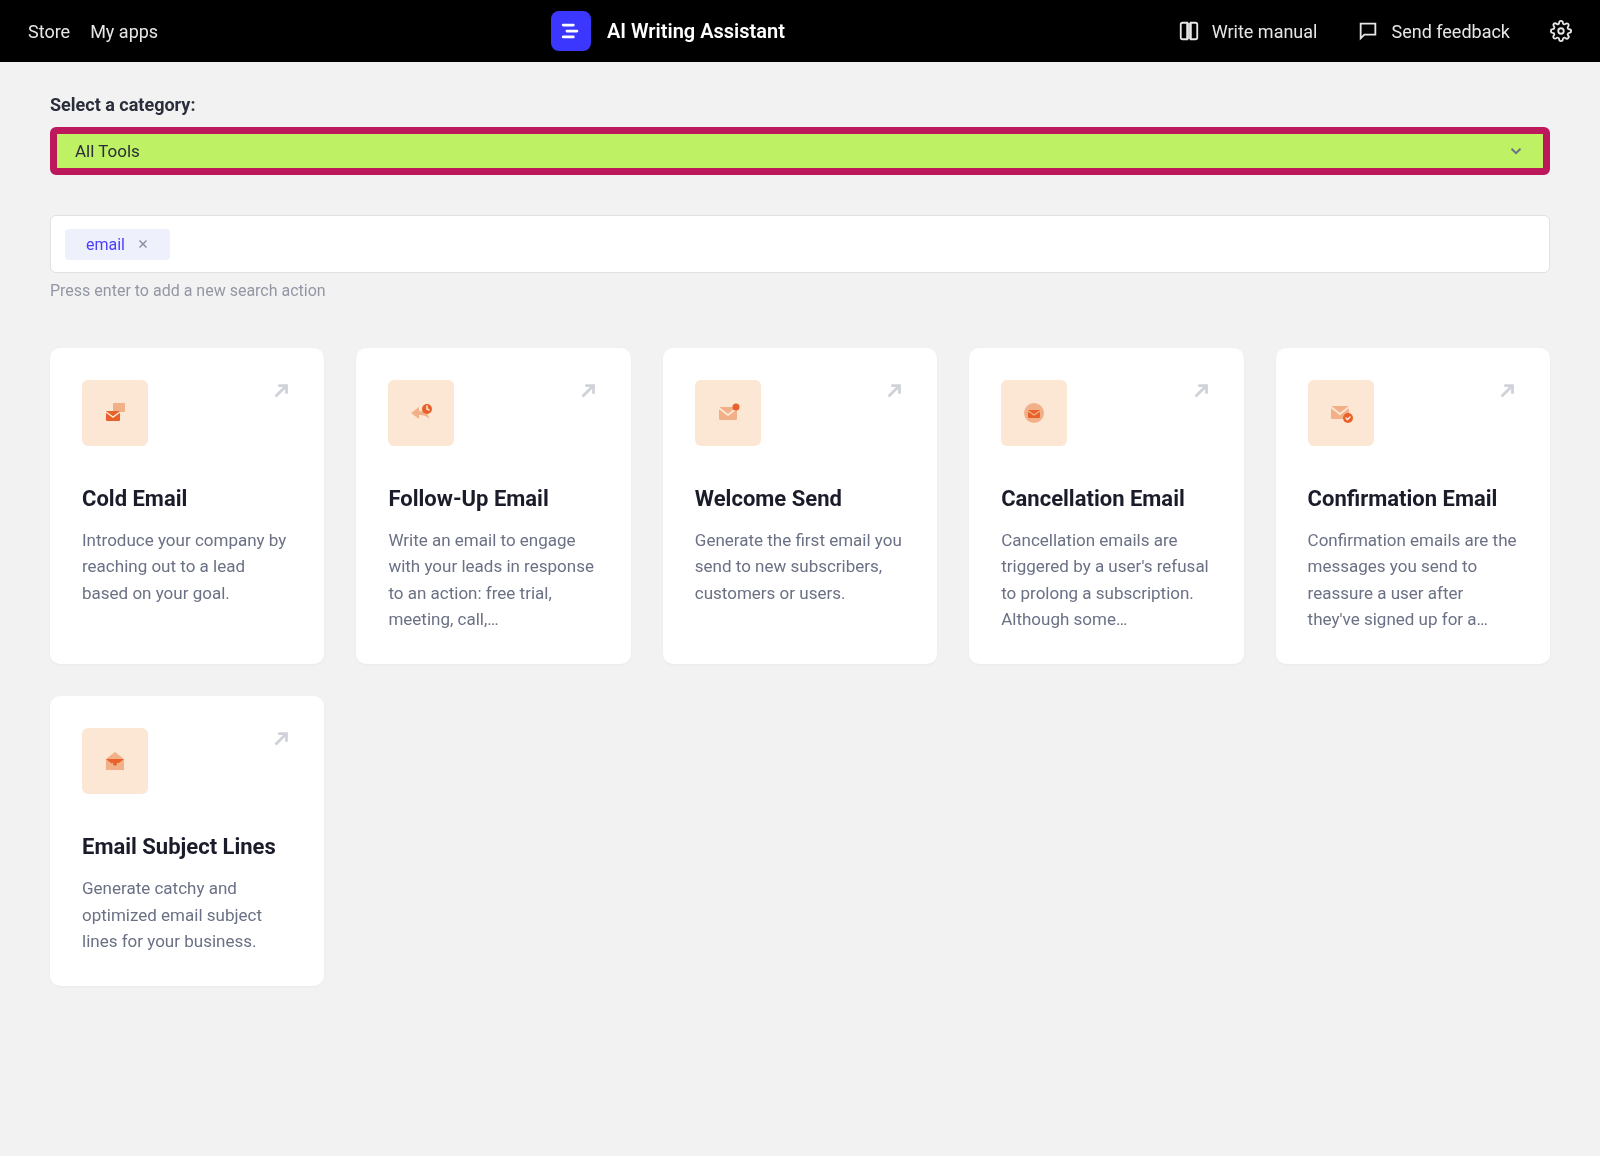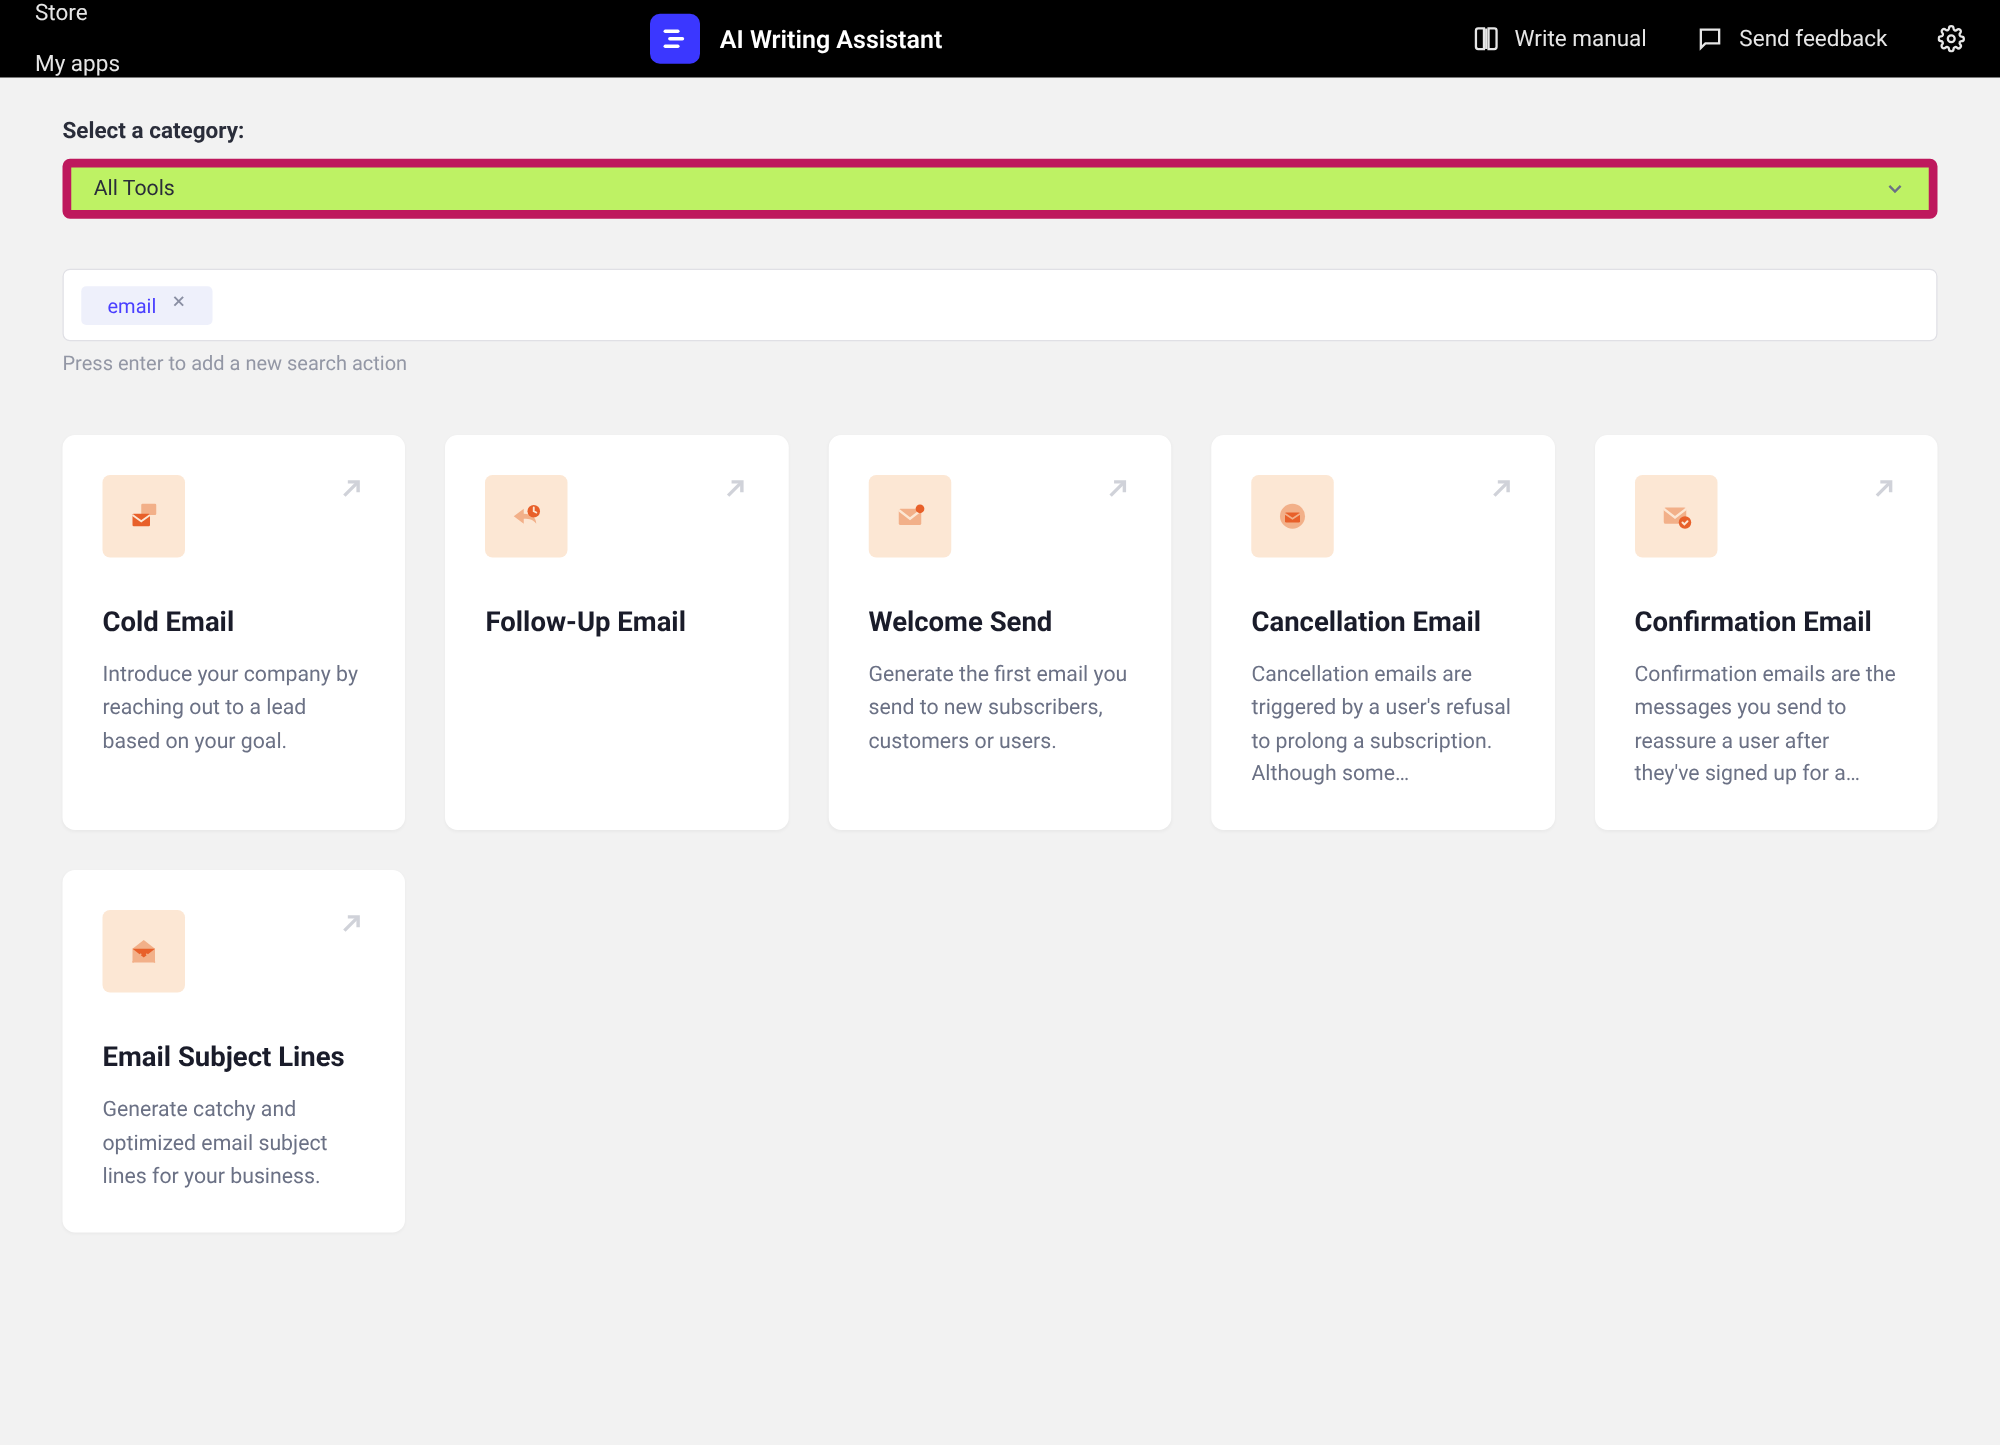--- a/index.html
+++ b/index.html
@@ -14,23 +14,22 @@
     }
     .topbar {
       background: #000;
       height: 62px;
       display: flex;
       align-items: center;
       padding: 0 28px;
     }
     .topbar-left {
       display: flex;
-      align-items: flex-start;
+      align-items: flex-end;
       gap: 20px;
-      flex-direction: column;
     }
     .topbar-link {
       color: #e6e6e6;
       font-size: 18px;
       text-decoration: none;
       cursor: pointer;
     }
     .topbar-center {
       flex: 1;
       display: flex;
@@ -98,21 +97,21 @@
       display: flex;
       align-items: center;
       padding: 0 14px;
       margin-bottom: 8px;
     }
     .chip {
       background: #eef0fb;
       border-radius: 4px;
       padding: 6px 21px;
       display: inline-flex;
-      align-items: flex-start;
+      align-items: center;
       gap: 12px;
     }
     .chip-text {
       color: #4a3fff;
       font-size: 16px;
     }
     .chip-close {
       color: #8a8fa3;
       cursor: pointer;
       font-size: 14px;
@@ -269,20 +268,21 @@
           </svg>
         </div>
         <span class="arrow-icon">
           <svg width="22" height="22" viewBox="0 0 24 24" fill="none" stroke="#d0d2d9" stroke-width="3">
               <line x1="6" y1="18" x2="18" y2="6"></line>
               <polyline points="9 6 18 6 18 15"></polyline>
             </svg>
         </span>
       </div>
       <div class="card-title">Follow-Up Email</div>
+      <div class="card-desc">Write an email to engage with your leads in response to an action: free trial, meeting, call,…</div>
     </div>
 
     <div class="card">
       <div class="card-header">
         <div class="card-icon">
           <svg width="32" height="32" viewBox="0 0 32 32" fill="none">
             <rect x="7" y="10" width="18" height="13" rx="1.5" fill="#f2b089"></rect>
             <path d="M7 11l9 7 9-7" stroke="#fce7d4" stroke-width="1.8"></path>
             <circle cx="24" cy="10" r="3.5" fill="#e8602a"></circle>
           </svg>

